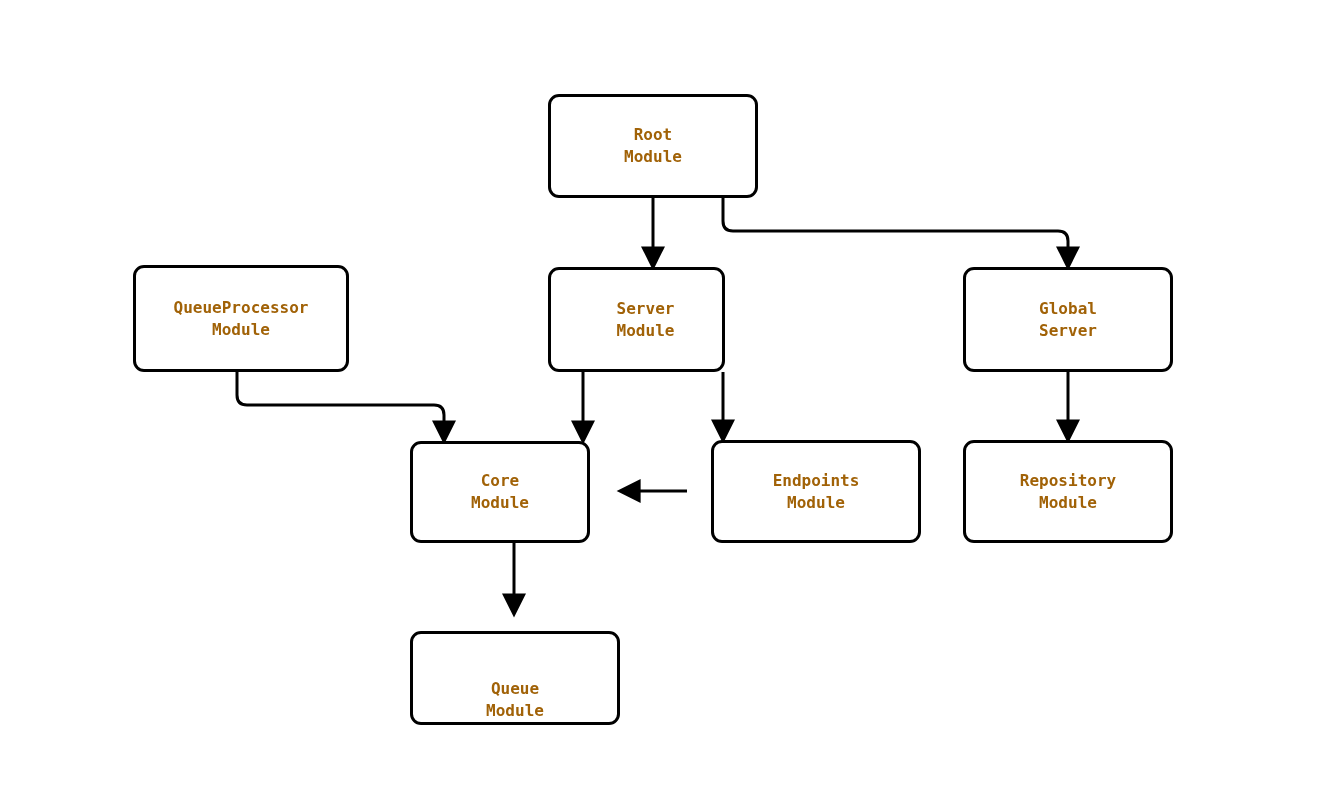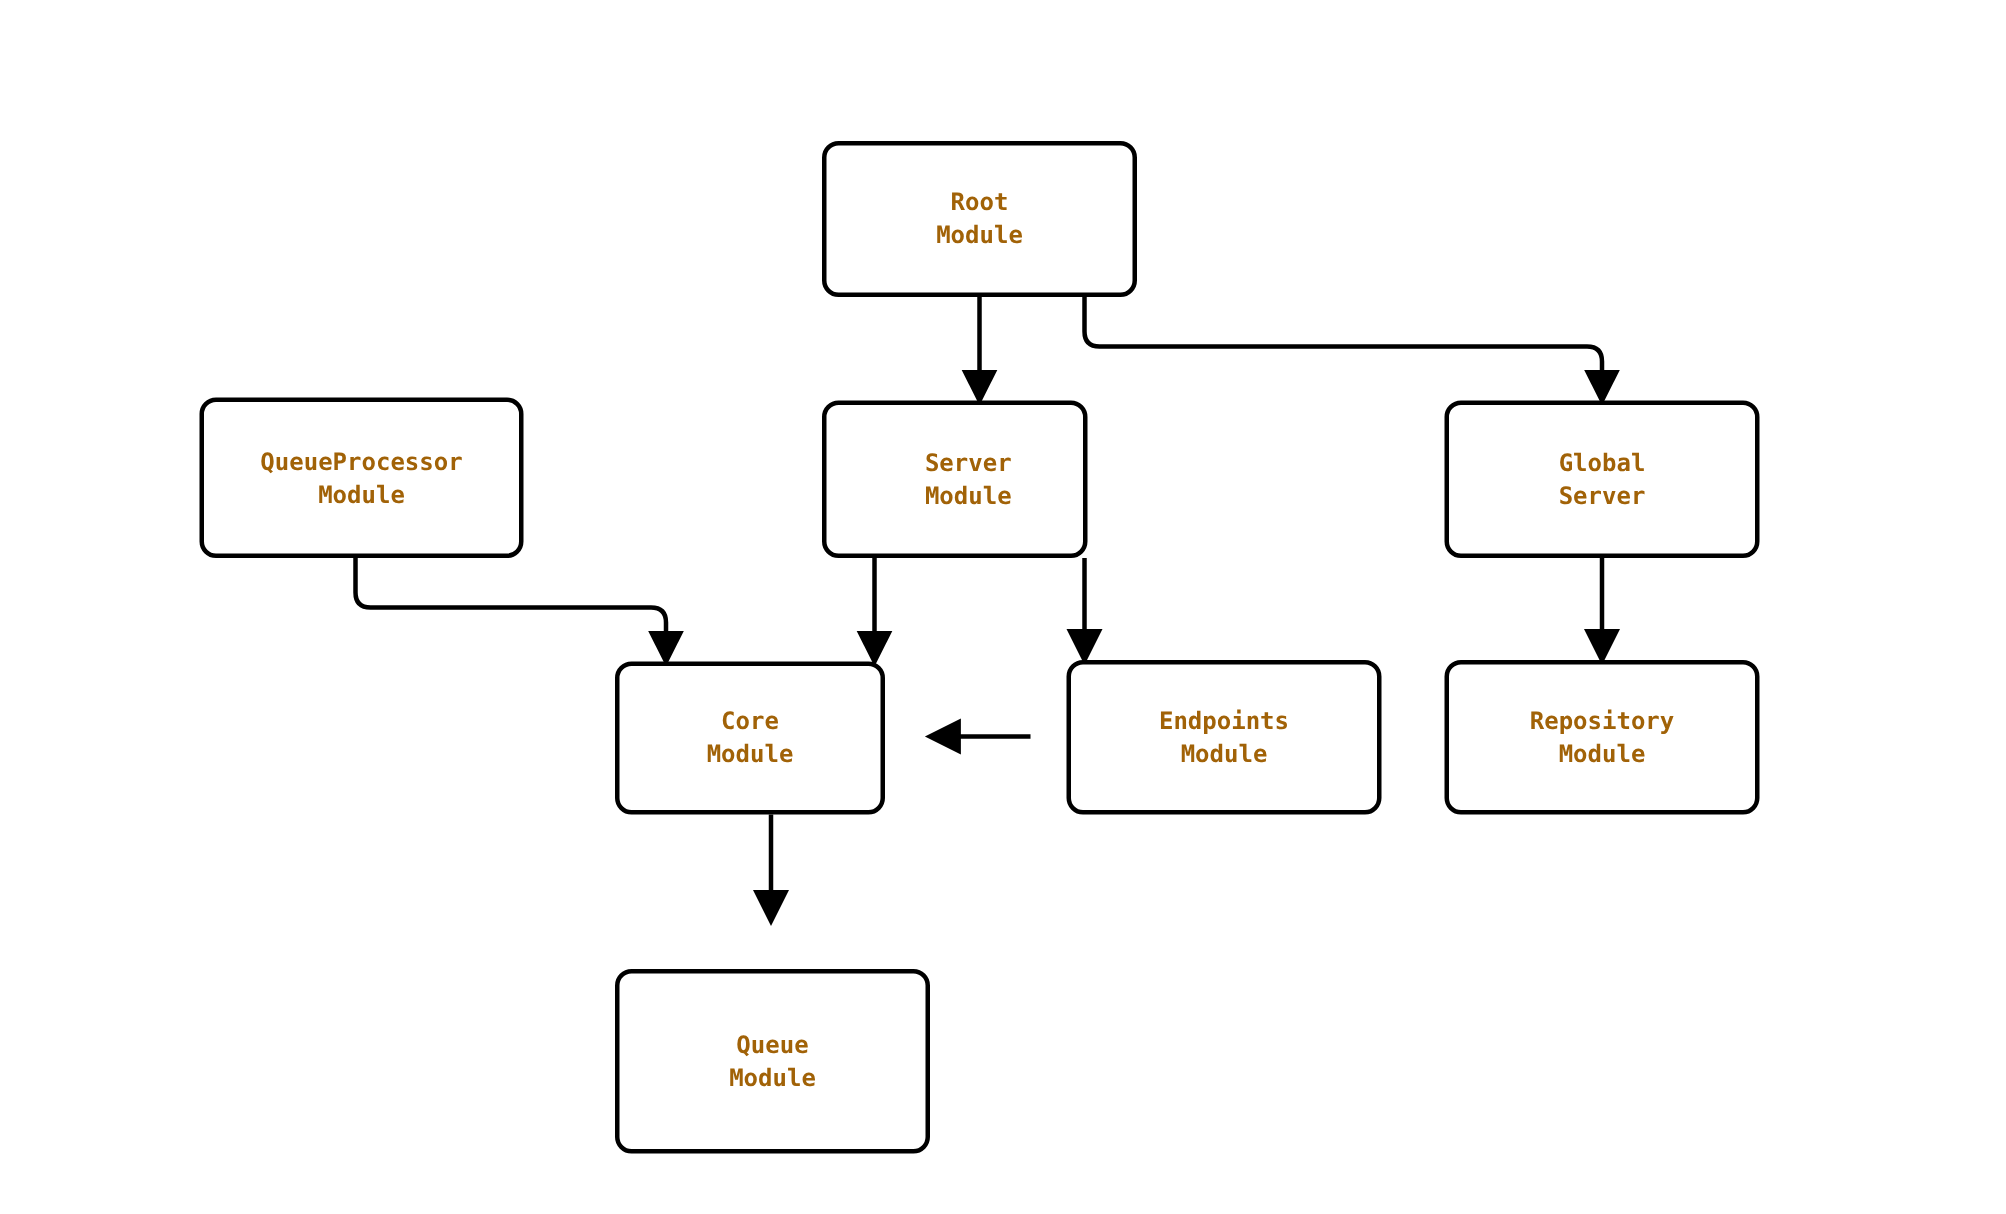--- a/index.html
+++ b/index.html
@@ -108,18 +108,18 @@
   <div class="node" style="left:687px; top:440px; width:210px; height:103px;margin-left:24px;">
     <span class="node-label">Endpoints
 Module</span>
   </div>
 
   <div class="node" style="left:963px; top:440px; width:210px; height:103px;">
     <span class="node-label">Repository
 Module</span>
   </div>
 
-  <div class="node" style="left:410px; top:646px; width:210px; height:123px;">
+  <div class="node" style="left:410px; top:631px; width:210px; height:94px;align-items:flex-end;">
     <span class="node-label">Queue
 Module</span>
   </div>
 
 </div>
 
 </body></html>

